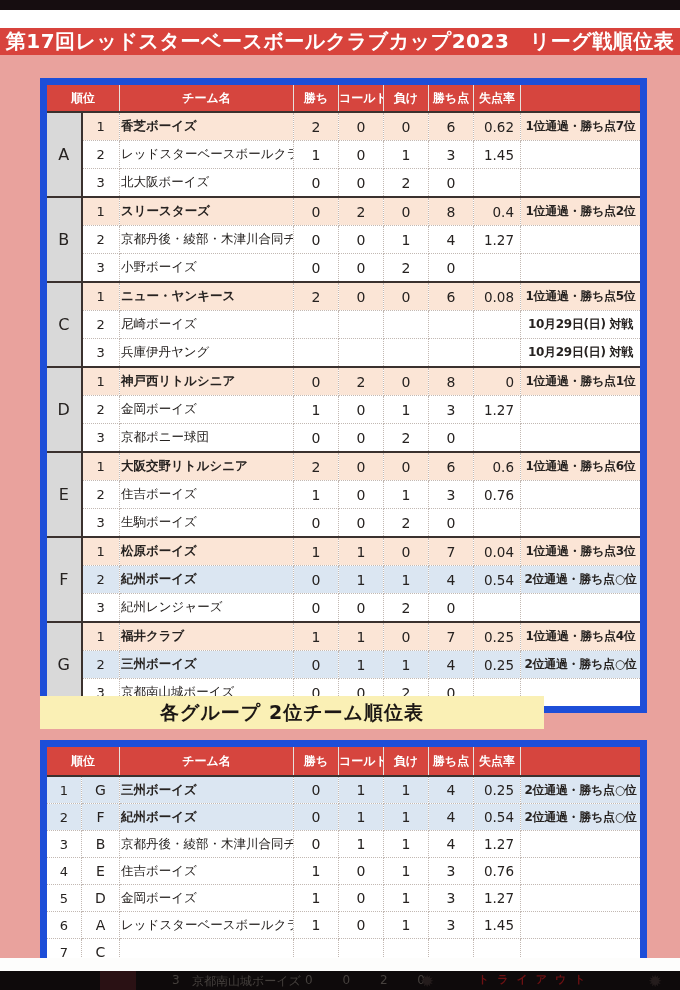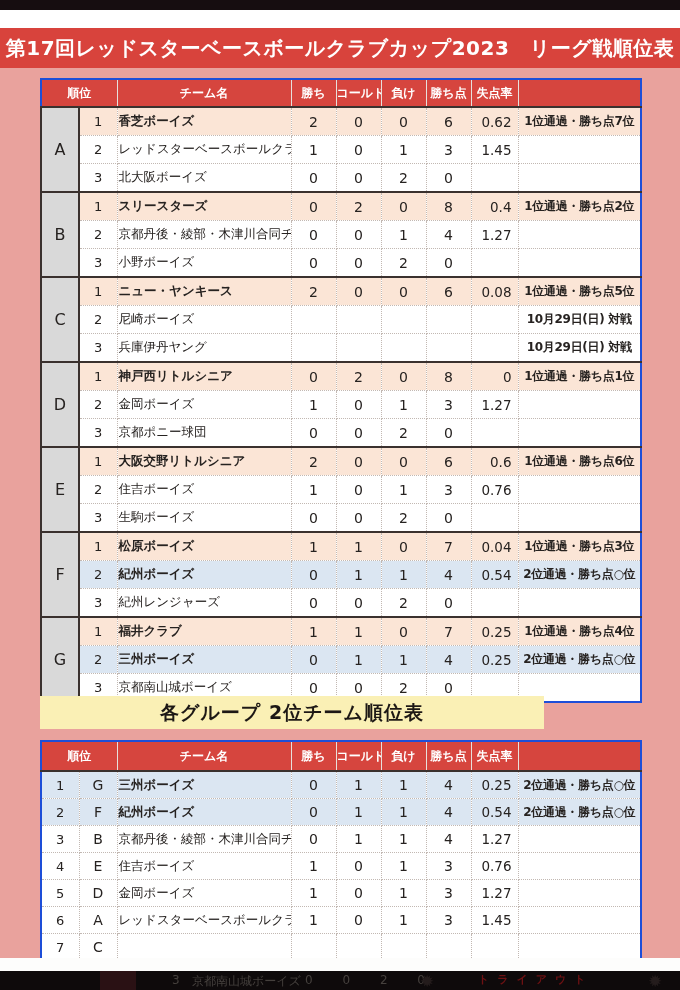--- a/index.html
+++ b/index.html
@@ -4,26 +4,26 @@
 <style>
   html,body{margin:0;padding:0;}
   body{
     width:680px;height:990px;position:relative;overflow:hidden;
     background:#e9a29d;
     font-family:"DejaVu Sans","Liberation Sans",sans-serif;
   }
   .bar-black-top{position:absolute;left:0;top:0;width:680px;height:10px;background:#160d10;}
   .bar-white-top{position:absolute;left:0;top:10px;width:680px;height:18px;background:#ffffff;}
   .title-band{
-    position:absolute;left:0;top:28px;width:680px;height:40px;background:#d8433c;
+    position:absolute;left:0;top:28px;width:680px;height:27px;background:#d8433c;
     color:#ffffff;font-weight:bold;font-size:20px;display:flex;align-items:center;justify-content:center;
     letter-spacing:0.5px;white-space:nowrap;
   }
   table{border-collapse:collapse;table-layout:fixed;background:#ffffff;}
-  .tbl{position:absolute;left:40px;width:600px;border:2px solid #1d4ed8;}
+  .tbl{position:absolute;left:40px;width:600px;border:7px solid #1d4ed8;}
   .tbl1{top:78px;}
   .tbl2{top:740px;}
   .tbl th{
     background:#d6453e;color:#ffffff;font-size:12px;font-weight:bold;
     border:1px solid #e7e0dc;padding:0;text-align:center;height:26px;white-space:nowrap;overflow:hidden;
   }
   .tbl thead th{border-bottom:2px solid #3a312e;}
   .tbl td{
     border:1px dotted #c2b8b2;padding:0;height:27px;font-size:14px;color:#262220;
     text-align:center;white-space:nowrap;overflow:hidden;background:#ffffff;

